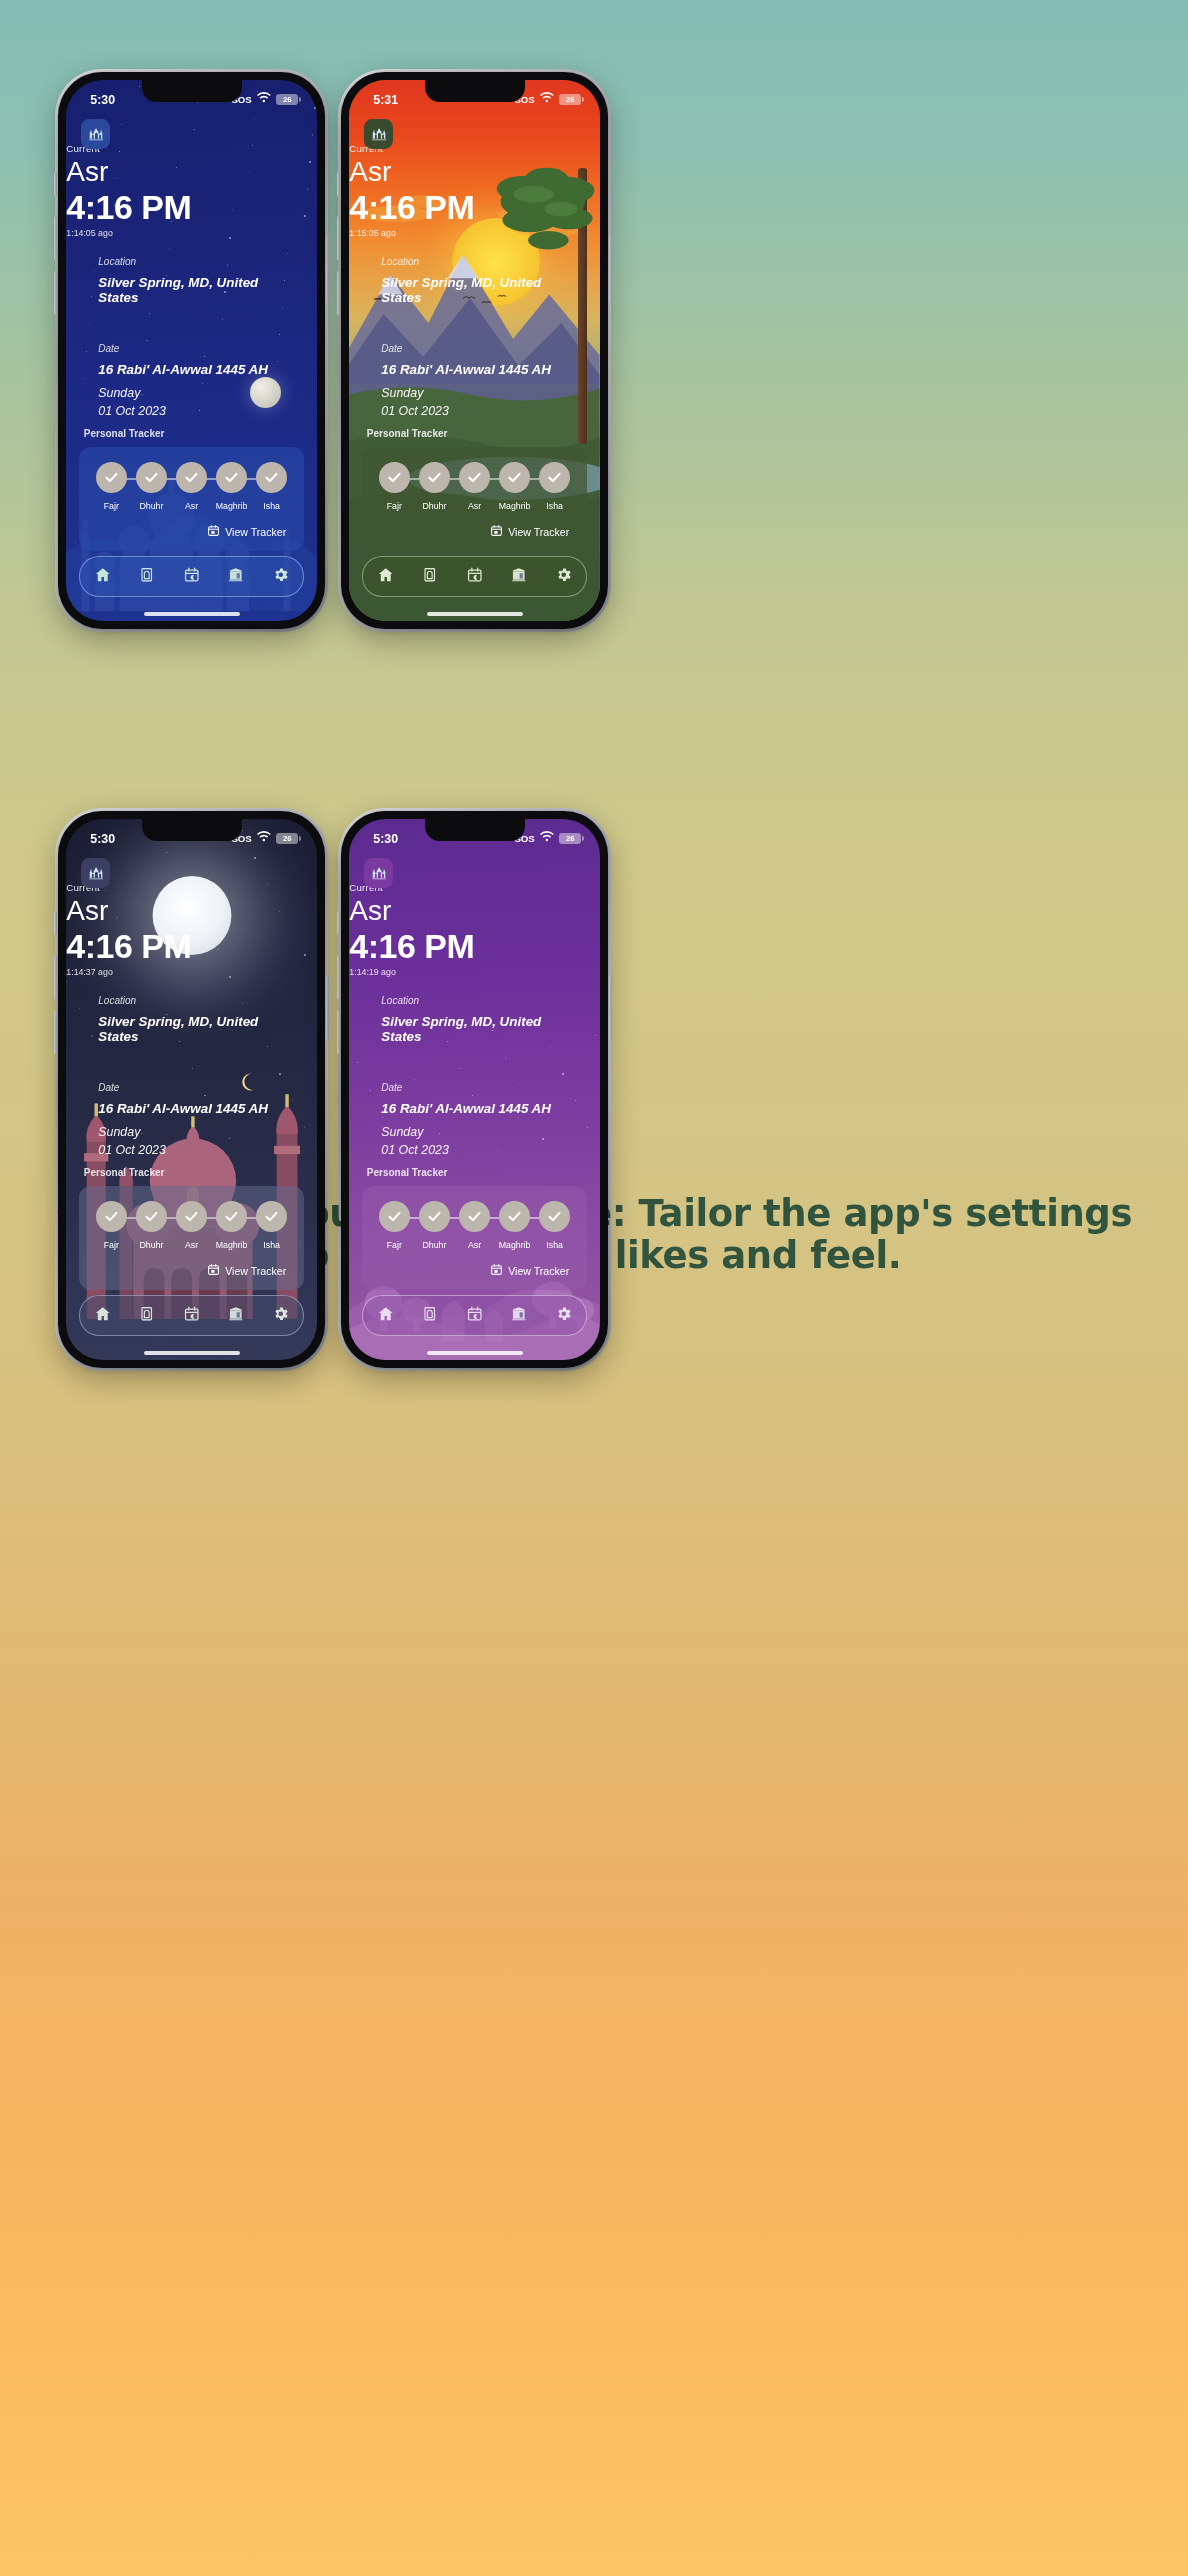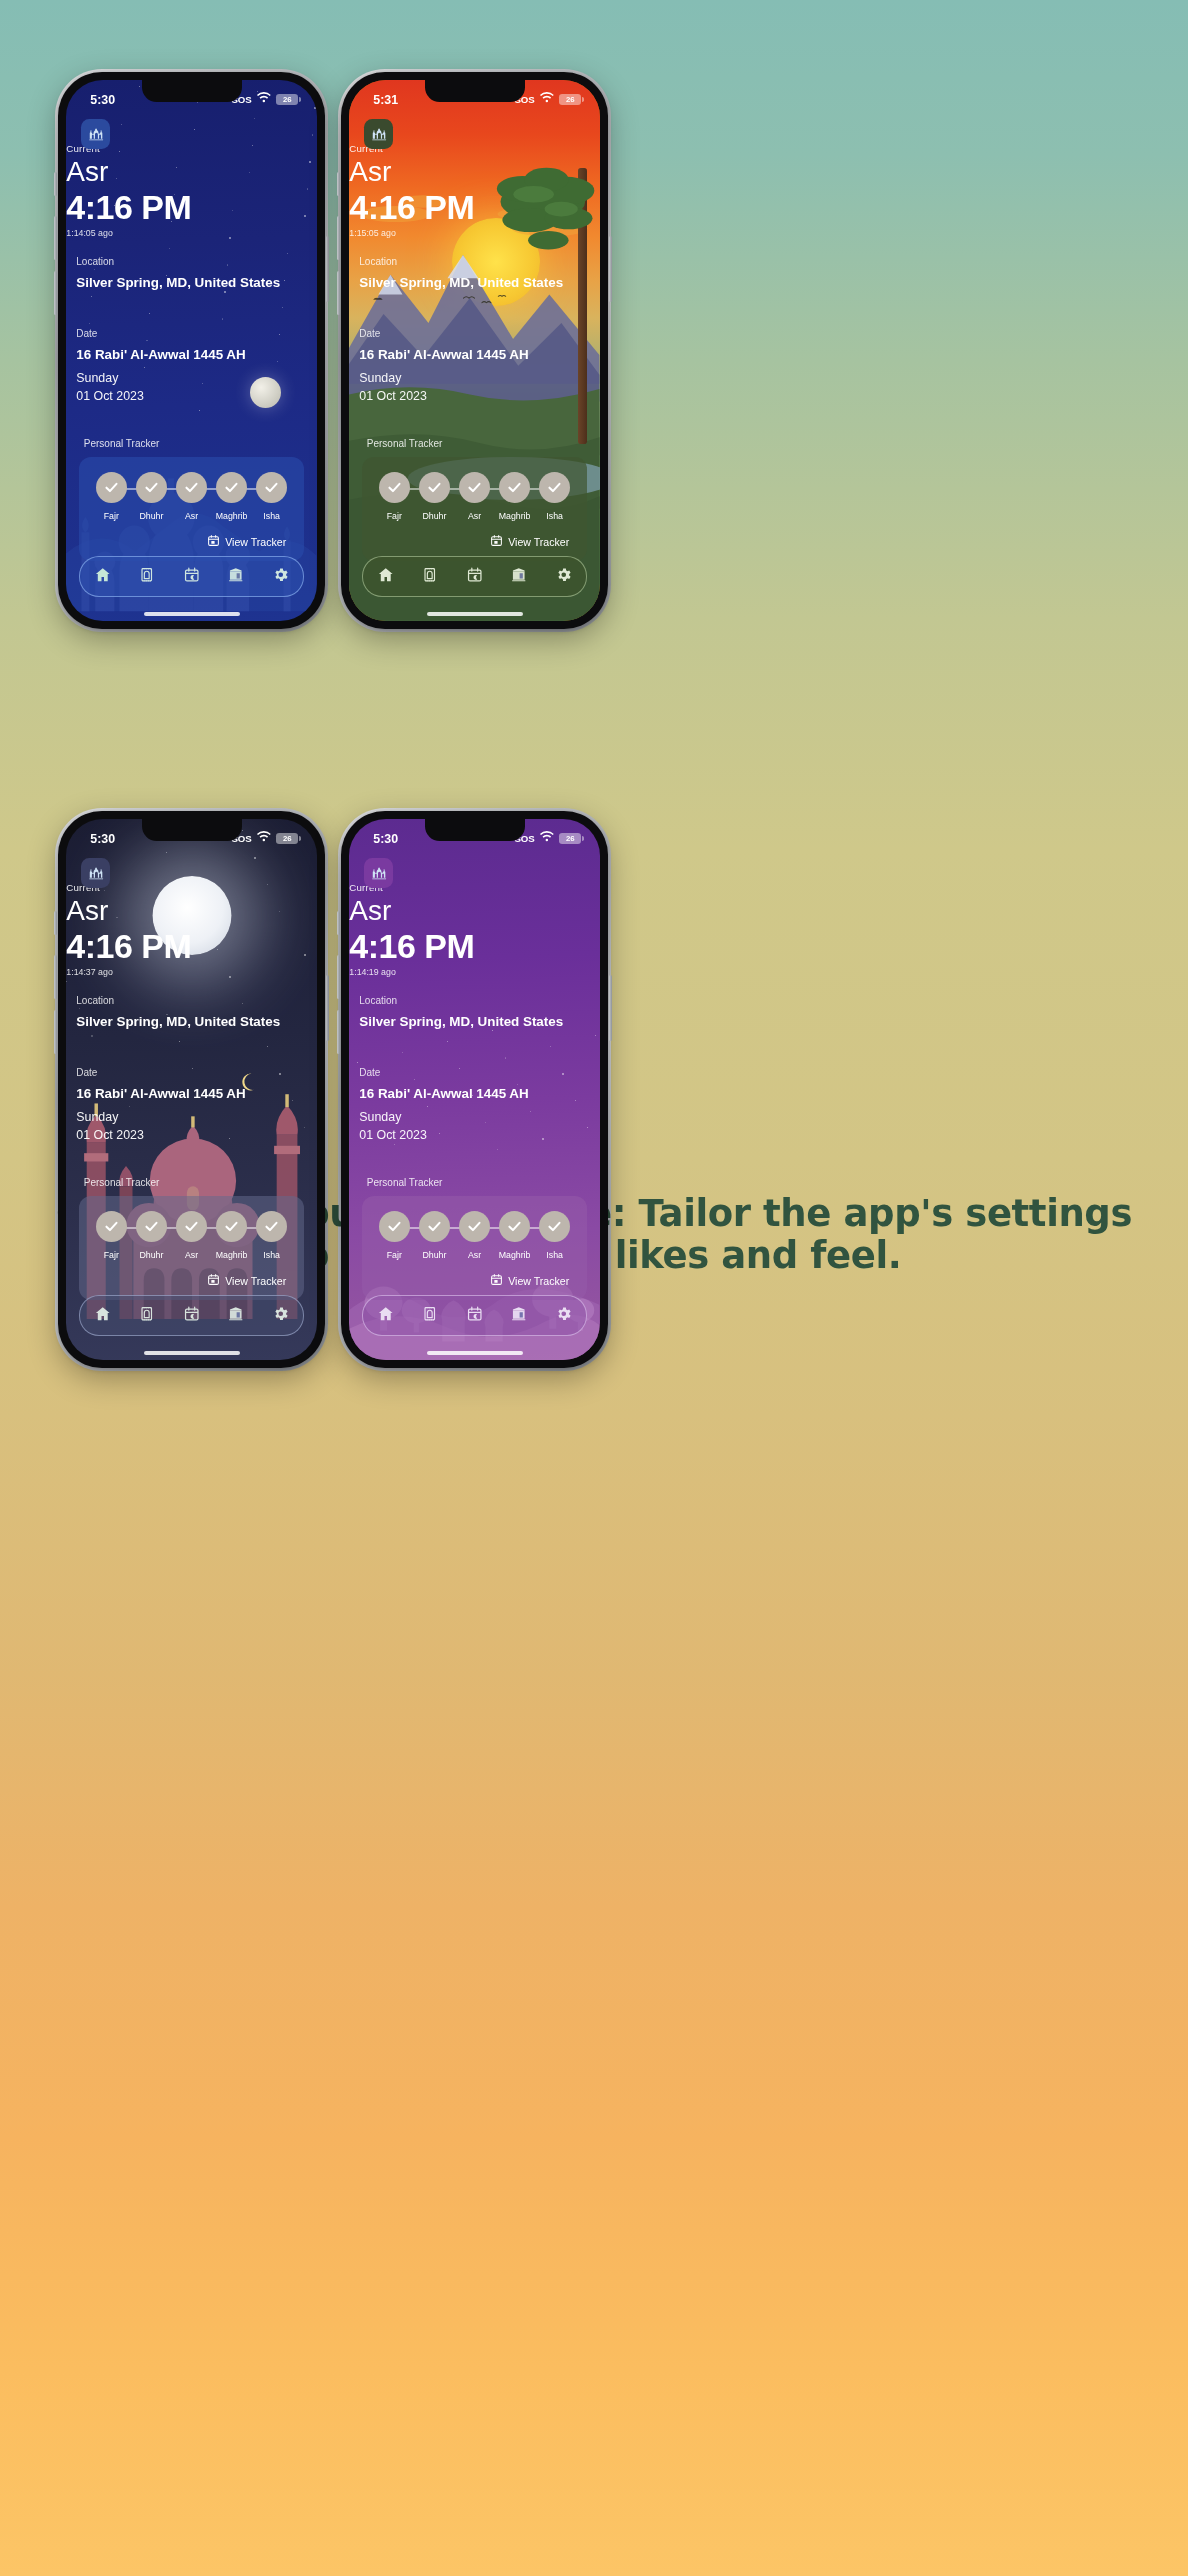--- a/index.html
+++ b/index.html
@@ -89,28 +89,28 @@
     z-index:20;
   }
   .content { position:absolute; inset:0; z-index:15; }
 
   .hero { text-align:left; padding-top:63px; }
   .hero .cur { font-size:9.7px; color:rgba(255,255,255,.9); letter-spacing:0.2px; }
   .hero .name { font-size:28px; font-weight:400; color:#fff; line-height:1.18; margin-top:0.9px; }
   .hero .time { font-size:34px; font-weight:600; color:#fff; line-height:1.12; letter-spacing:-0.5px; }
   .hero .ago { font-size:8.8px; color:rgba(255,255,255,.85); margin-top:1.8px; }
 
-  .fieldwrap { padding:0 10px; margin-top:18.4px; }
+  .fieldwrap { padding:0 32px; margin-top:18.4px;font-style:italic; }
   .flabel { font-size:10px; color:rgba(255,255,255,.82); margin-bottom:7.4px; }
   .fvalue { font-size:13.4px; color:#fff; font-weight:600; }
   .fsub   { font-size:12.4px; color:rgba(255,255,255,.95); line-height:1.42; font-weight:400; }
   .gap    { height:20px; }
 
   
-  .tracker-lbl { font-size:10px; color:rgba(255,255,255,.85); padding:0 17.5px; margin-top:33px; }
+  .tracker-lbl { font-size:10px; color:rgba(255,255,255,.85); padding:0 17.5px; margin-top:8px;font-weight:bold; }
   .tracker-card {
     margin:8.3px 13px 0; border-radius:12px; padding:14.7px 12px 10px;
   }
   .dots { display:flex; align-items:flex-start; justify-content:space-between; position:relative; }
   .dots::before {
     content:""; position:absolute; top:15.7px; left:28px; right:28px; height:1.8px;
     background:rgba(255,255,255,.5);
   }
   .dot-col { display:flex; flex-direction:column; align-items:center; width:41px; z-index:2; }
   .dot {

